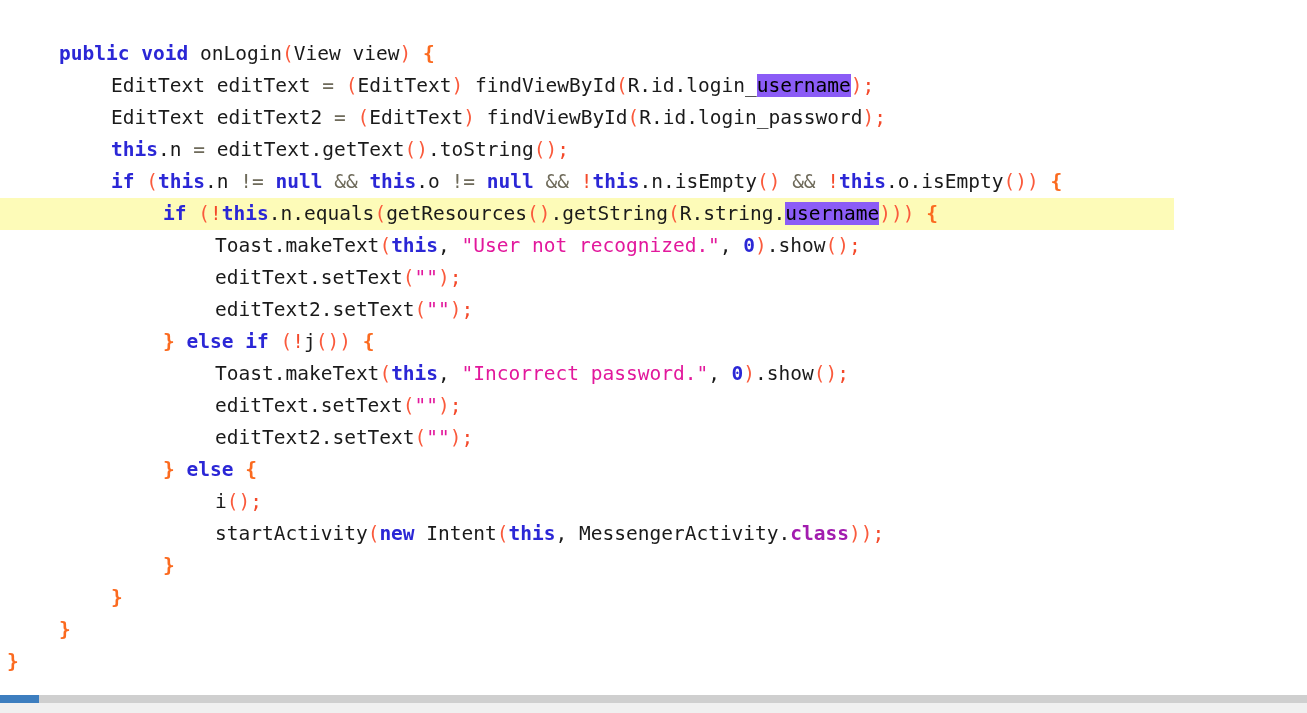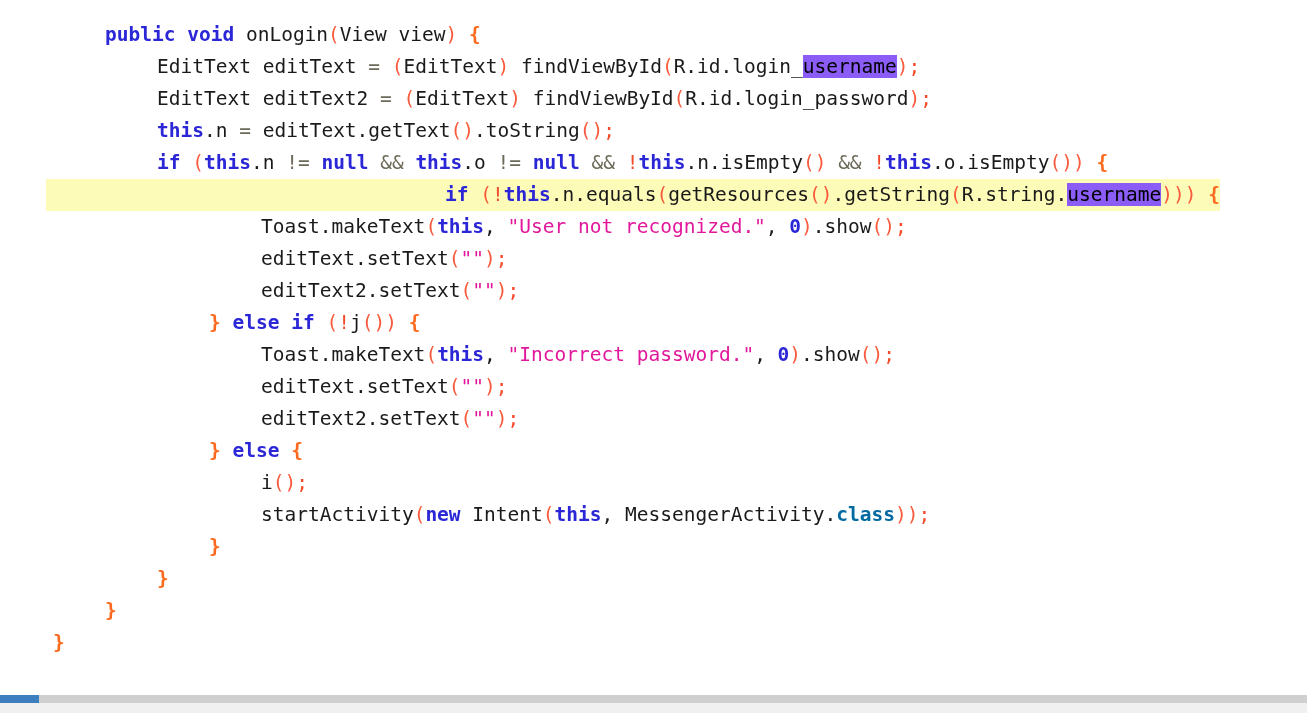--- a/index.html
+++ b/index.html
@@ -18,56 +18,54 @@
     position: relative;
     width: 1307px;
     height: 695px;
     background: #ffffff;
     overflow: hidden;
   }
 
   .code-area {
     position: absolute;
     left: 0;
-    top: 19px;
+    top: 38px;
     width: 1174px;
-    padding-left: 46px;
   }
 
   .line {
     position: relative;
     height: 32px;
     line-height: 32px;
     white-space: pre;
     font-size: 19.5px;
     font-family: "DejaVu Sans Mono", "Liberation Mono", monospace;
     color: #000000;
     letter-spacing: 0px;
   }
 
   .line.hl {
     background: #fdfbb8;
-    text-align: right;
   }
 
   .line .indent {
     display: inline-block;
   }
 
   
   .kw      { color: #2b27d6; font-weight: bold; }
   .punct   { color: #f4492a; }                       
   .brace   { color: #fb6a1f; font-weight: bold; }    
   .paren   { color: #fa5a3c; }
   .str     { color: #e2189c; }                       
   .num     { color: #2b27d6; font-weight: bold; }    
   .plain   { color: #1a1a1a; }
   .op      { color: #6e6a5a; }                       
   .bang    { color: #f4492a; }
-  .clskw   { color: #0369a1; font-weight: bold; }
+  .clskw   { color: #a21caf; font-weight: bold; }
   .mark    { background: #8b5cf6; color: #000000; }  
 
   
   #hscroll {
     position: absolute;
     left: 0;
     top: 695px;
     width: 1307px;
     height: 18px;
     background: #f0f0f0;

